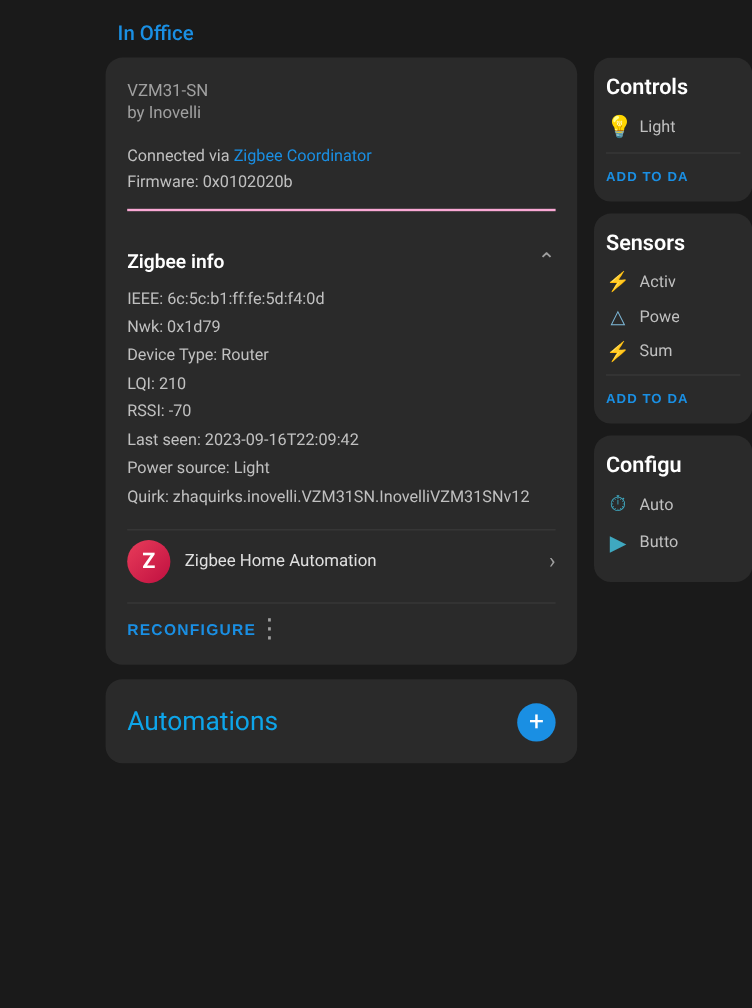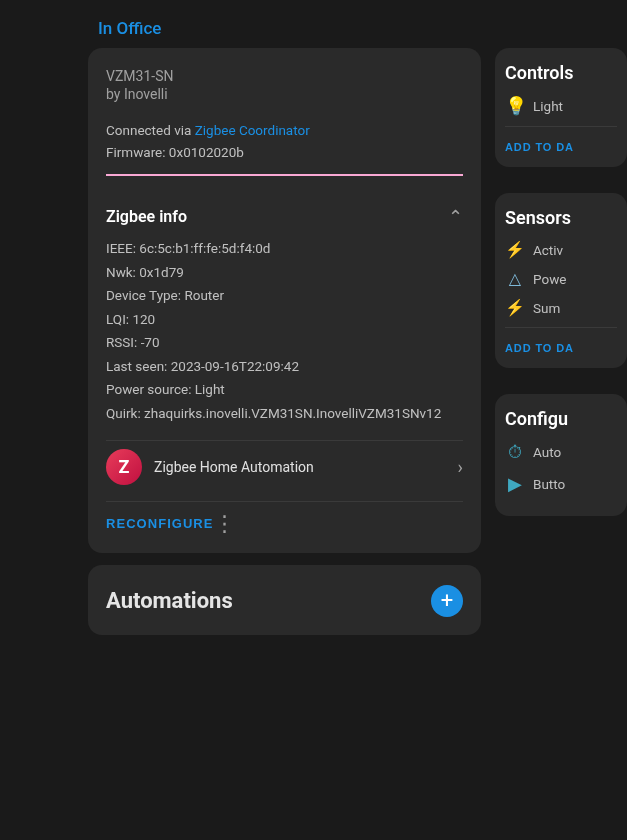--- a/index.html
+++ b/index.html
@@ -50,21 +50,21 @@
       flex-direction: column;
       gap: 12px;
     }
 
     
     .right-panel {
       width: 132px;
       padding: 0 0 0 0;
       display: flex;
       flex-direction: column;
-      gap: 26px;
+      gap: 10px;
       overflow: hidden;
     }
 
     
     .card {
       background-color: #2a2a2a;
       border-radius: 14px;
       padding: 20px 18px 16px 18px;
       color: #e0e0e0;
     }
@@ -204,22 +204,22 @@
       background-color: #2a2a2a;
       border-radius: 14px;
       padding: 20px 18px 18px 18px;
       display: flex;
       align-items: center;
       justify-content: space-between;
     }
 
     .automations-title {
       font-size: 22px;
-      font-weight: 700;
-      color: #e5e5e5;
+      font-weight: 400;
+      color: #0ea5e9;
     }
 
     .add-btn-circle {
       width: 32px;
       height: 32px;
       background-color: #1a8fe3;
       border-radius: 50%;
       display: flex;
       align-items: center;
       justify-content: center;
@@ -320,21 +320,21 @@
         <div class="firmware">Firmware: 0x0102020b</div>
 
         <div class="section-header">
           <span class="section-title">Zigbee info</span>
           <span class="chevron-icon">⌃</span>
         </div>
 
         <div class="zigbee-info-row">IEEE: 6c:5c:b1:ff:fe:5d:f4:0d</div>
         <div class="zigbee-info-row">Nwk: 0x1d79</div>
         <div class="zigbee-info-row">Device Type: Router</div>
-        <div class="zigbee-info-row">LQI: 120</div>
+        <div class="zigbee-info-row">LQI: 210</div>
         <div class="zigbee-info-row">RSSI: -70</div>
         <div class="zigbee-info-row">Last seen: 2023-09-16T22:09:42</div>
         <div class="zigbee-info-row">Power source: Light</div>
         <div class="zigbee-info-row">Quirk: zhaquirks.inovelli.VZM31SN.InovelliVZM31SNv12</div>
 
         <div class="zigbee-cluster-row">
           <div class="zigbee-cluster-left">
             <div class="zigbee-logo">Z</div>
             <span class="zigbee-cluster-name">Zigbee Home Automation</span>
           </div>

